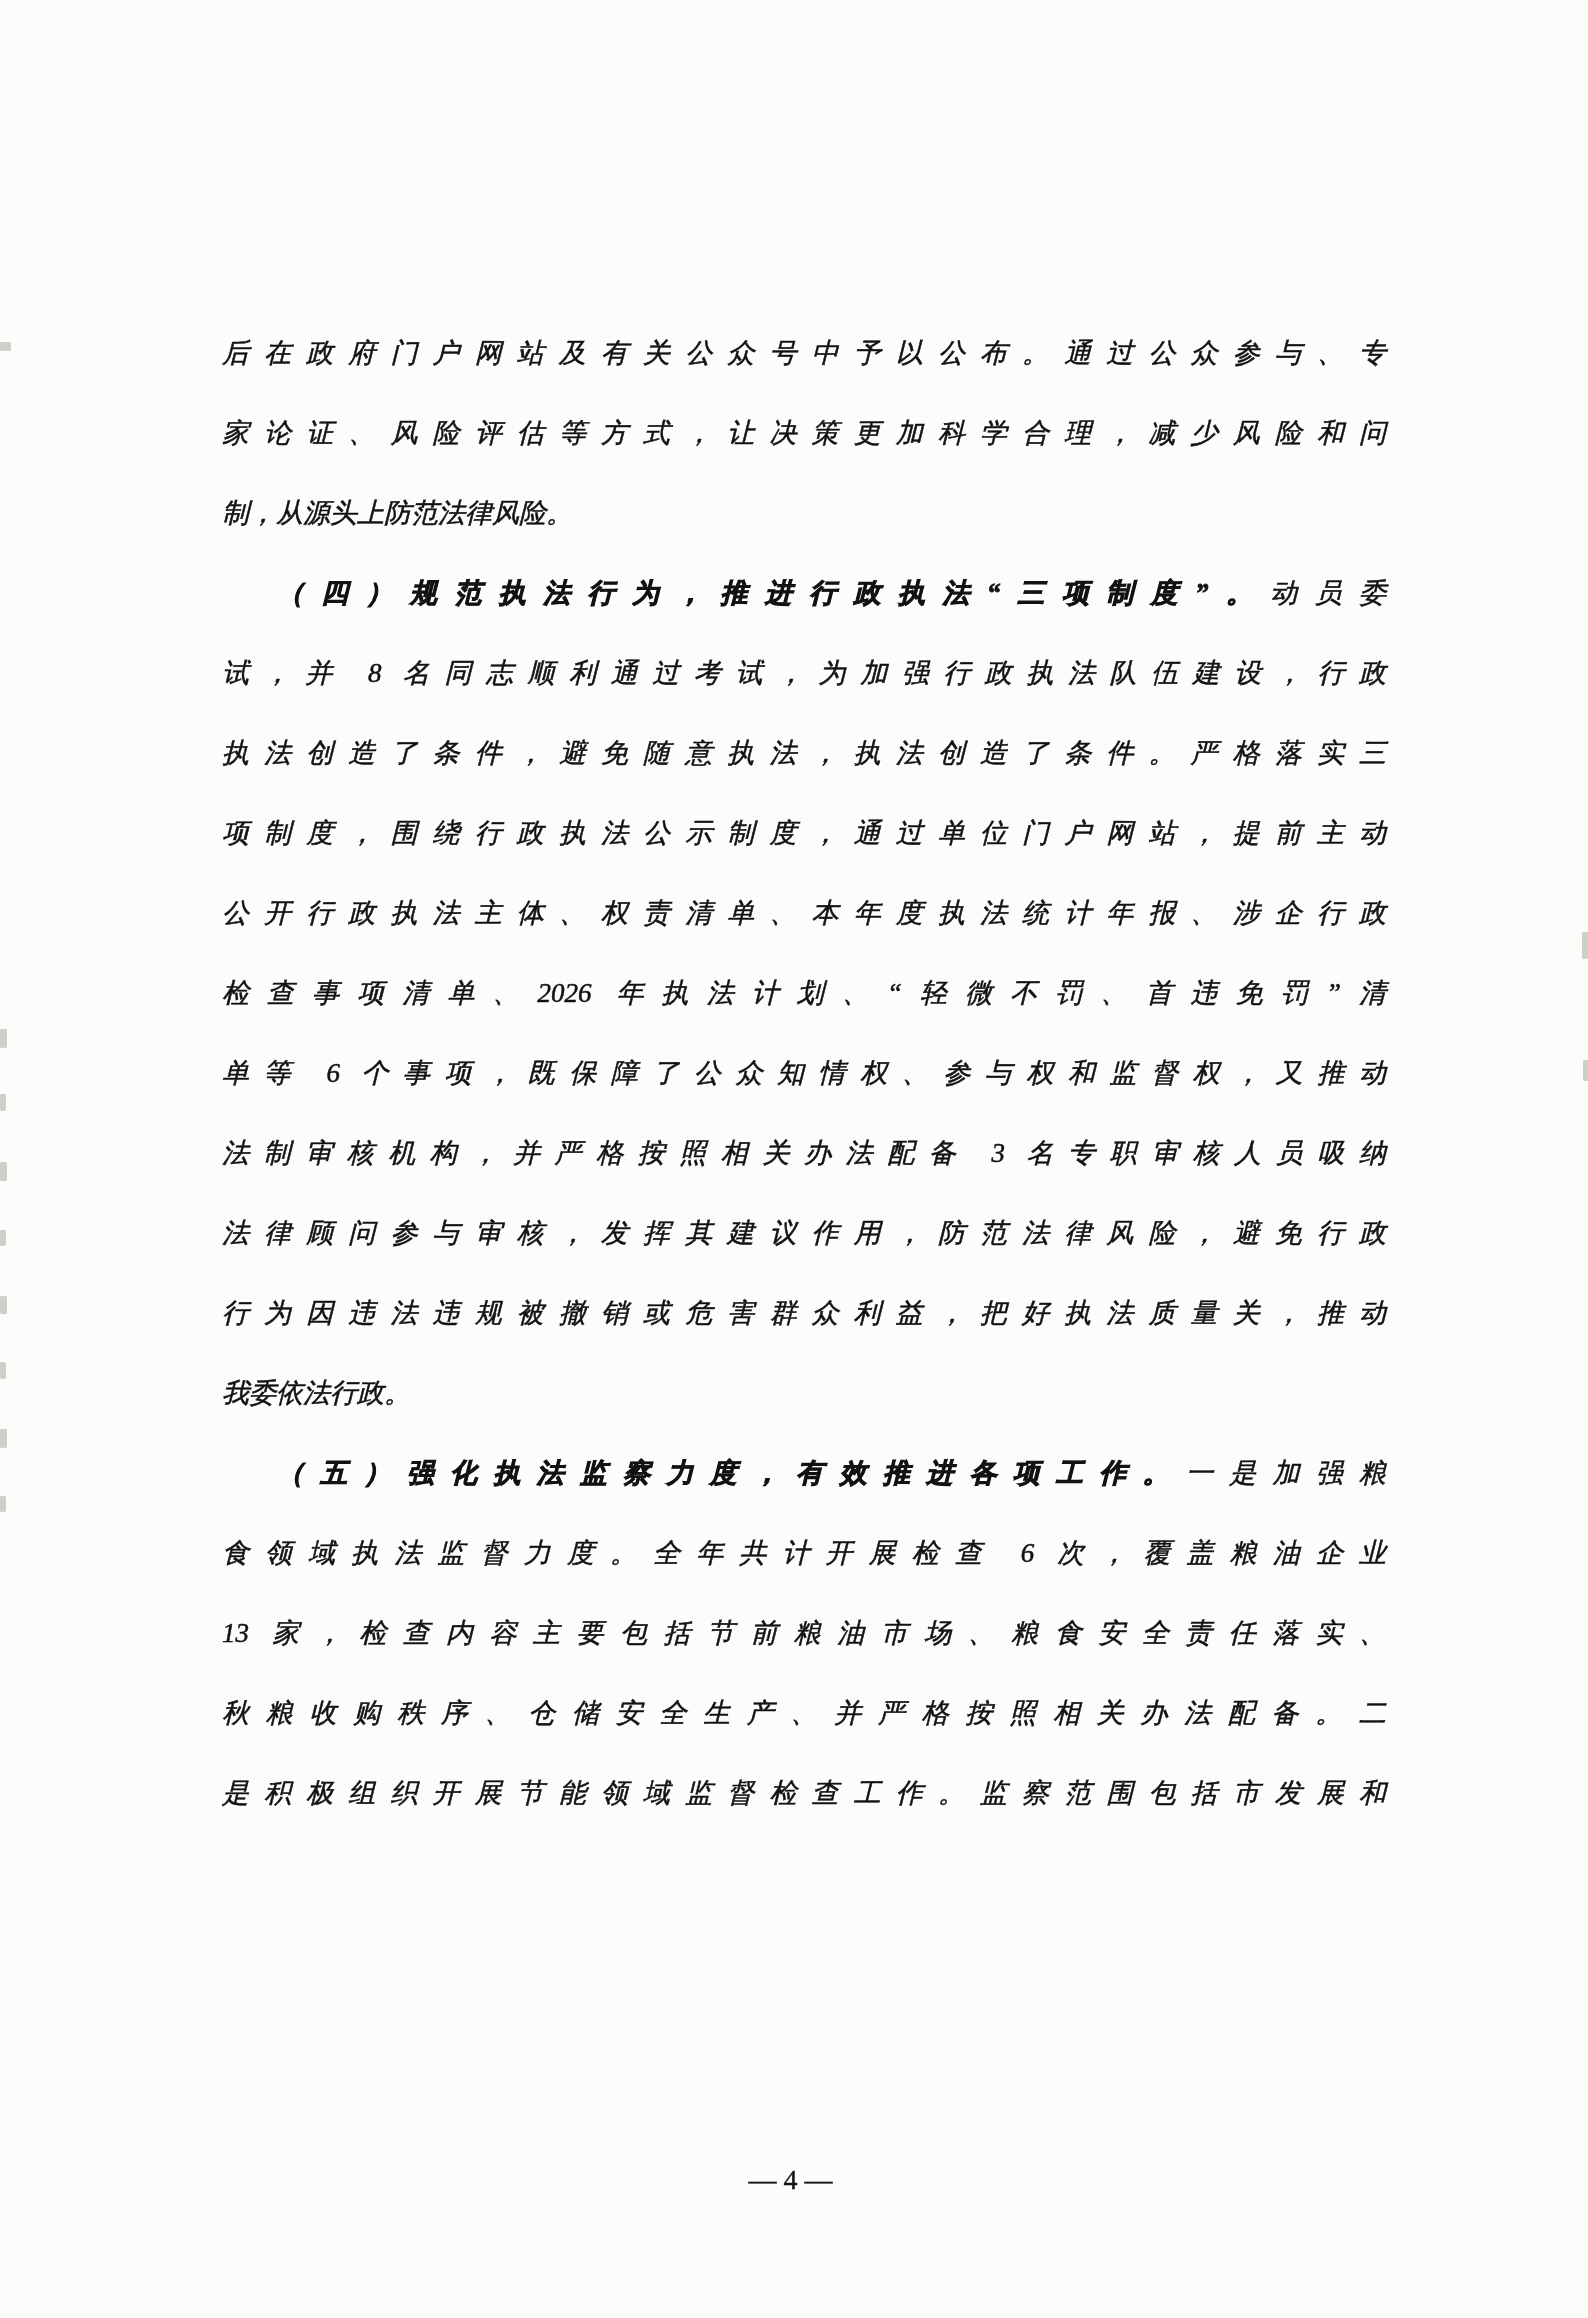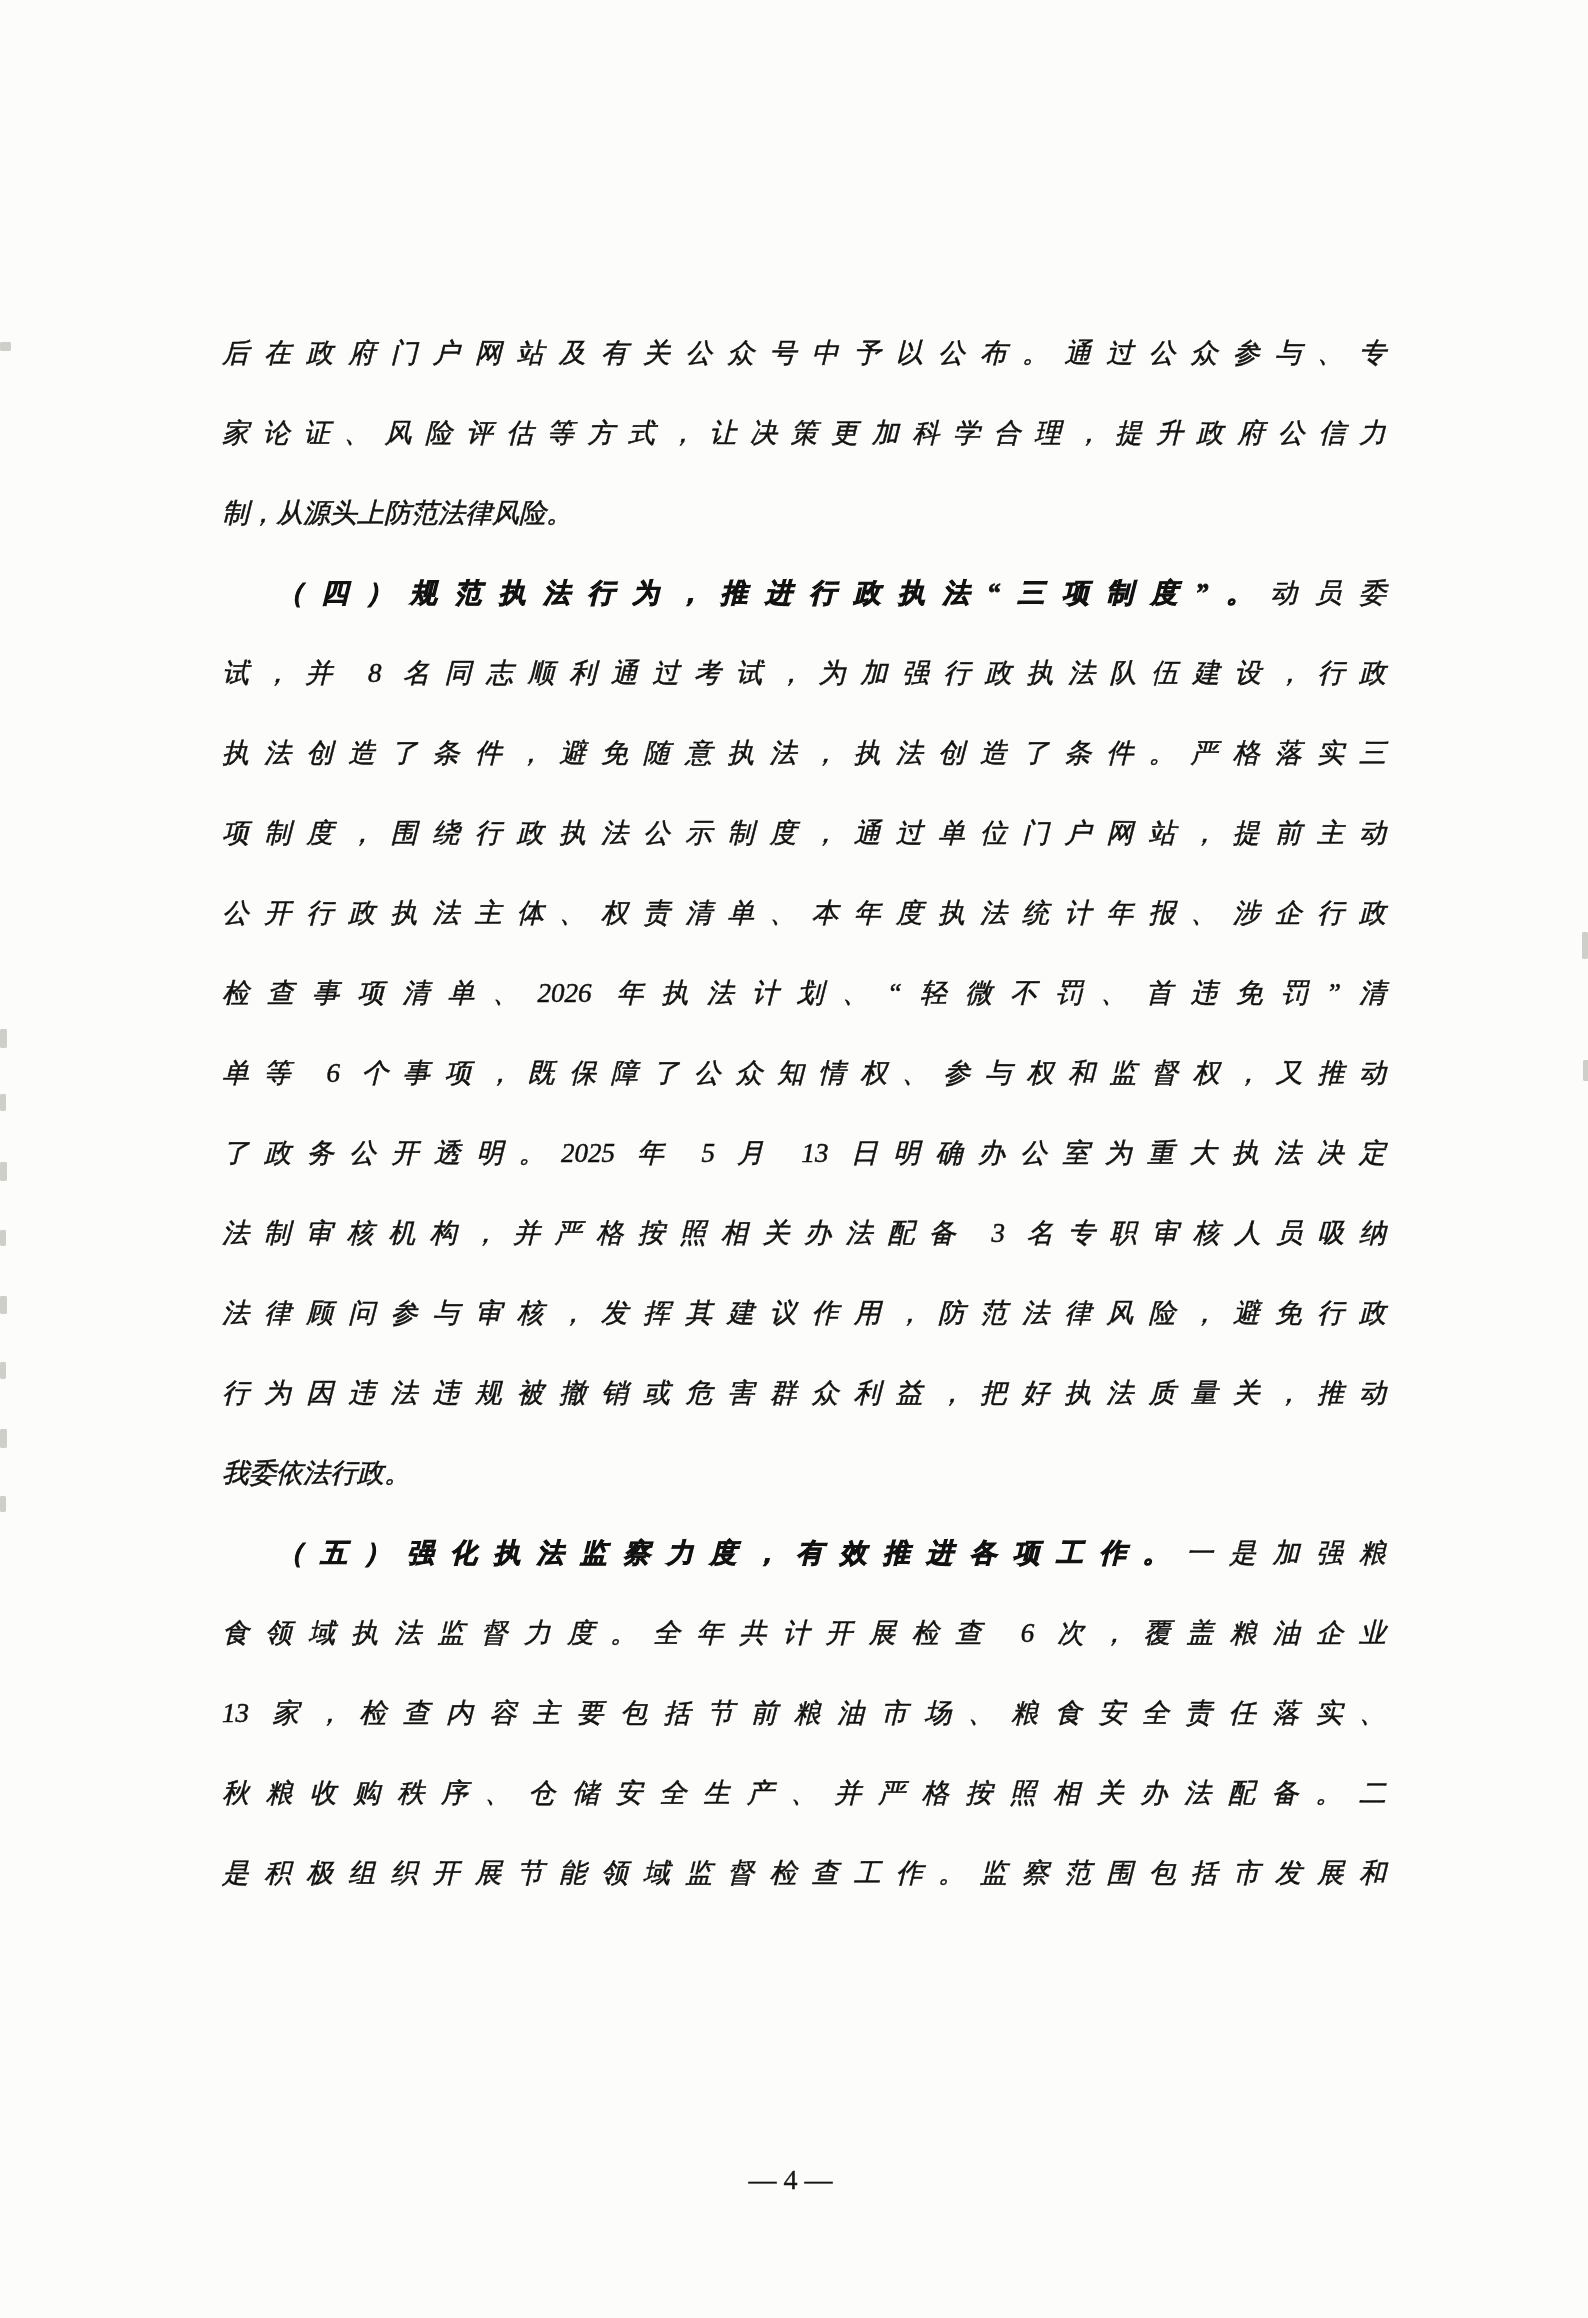--- a/index.html
+++ b/index.html
@@ -64,30 +64,29 @@
     border-radius: 1.4px;
   }
 </style>
 </head>
 <body>
 
 <div class="page">
 
   <div class="text-block">
       <div class="line justify"><span class="run">后在政府门户网站及有关公众号中予以公布。通过公众参与、专</span></div>
-      <div class="line justify"><span class="run">家论证、风险评估等方式，让决策更加科学合理，提升政府公信力</span></div>
+      <div class="line justify"><span class="run">家论证、风险评估等方式，让决策更加科学合理，减少风险和问</span></div>
       <div class="line"><span class="run">制，从源头上防范法律风险。</span></div>
       <div class="line justify indent"><span class="run bold">（四）规范执法行为，推进行政执法“三项制度”。</span><span class="run">动员委</span></div>
       <div class="line justify"><span class="run">试，并 8 名同志顺利通过考试，为加强行政执法队伍建设，行政</span></div>
       <div class="line justify"><span class="run">执法创造了条件，避免随意执法，执法创造了条件。严格落实三</span></div>
       <div class="line justify"><span class="run">项制度，围绕行政执法公示制度，通过单位门户网站，提前主动</span></div>
       <div class="line justify"><span class="run">公开行政执法主体、权责清单、本年度执法统计年报、涉企行政</span></div>
       <div class="line justify"><span class="run">检查事项清单、2026 年执法计划、“轻微不罚、首违免罚”清</span></div>
       <div class="line justify"><span class="run">单等 6 个事项，既保障了公众知情权、参与权和监督权，又推动</span></div>
-      <div class="line justify"><span class="run">了政务公开透明。2025 年 5 月 13 日明确办公室为重大执法决定</span></div>
       <div class="line justify"><span class="run">法制审核机构，并严格按照相关办法配备 3 名专职审核人员吸纳</span></div>
       <div class="line justify"><span class="run">法律顾问参与审核，发挥其建议作用，防范法律风险，避免行政</span></div>
       <div class="line justify"><span class="run">行为因违法违规被撤销或危害群众利益，把好执法质量关，推动</span></div>
       <div class="line"><span class="run">我委依法行政。</span></div>
       <div class="line justify indent"><span class="run bold">（五）强化执法监察力度，有效推进各项工作。</span><span class="run">一是加强粮</span></div>
       <div class="line justify"><span class="run">食领域执法监督力度。全年共计开展检查 6 次，覆盖粮油企业</span></div>
       <div class="line justify"><span class="run">13 家，检查内容主要包括节前粮油市场、粮食安全责任落实、</span></div>
       <div class="line justify"><span class="run">秋粮收购秩序、仓储安全生产、并严格按照相关办法配备。二</span></div>
       <div class="line justify"><span class="run">是积极组织开展节能领域监督检查工作。监察范围包括市发展和</span></div>
     </div>

